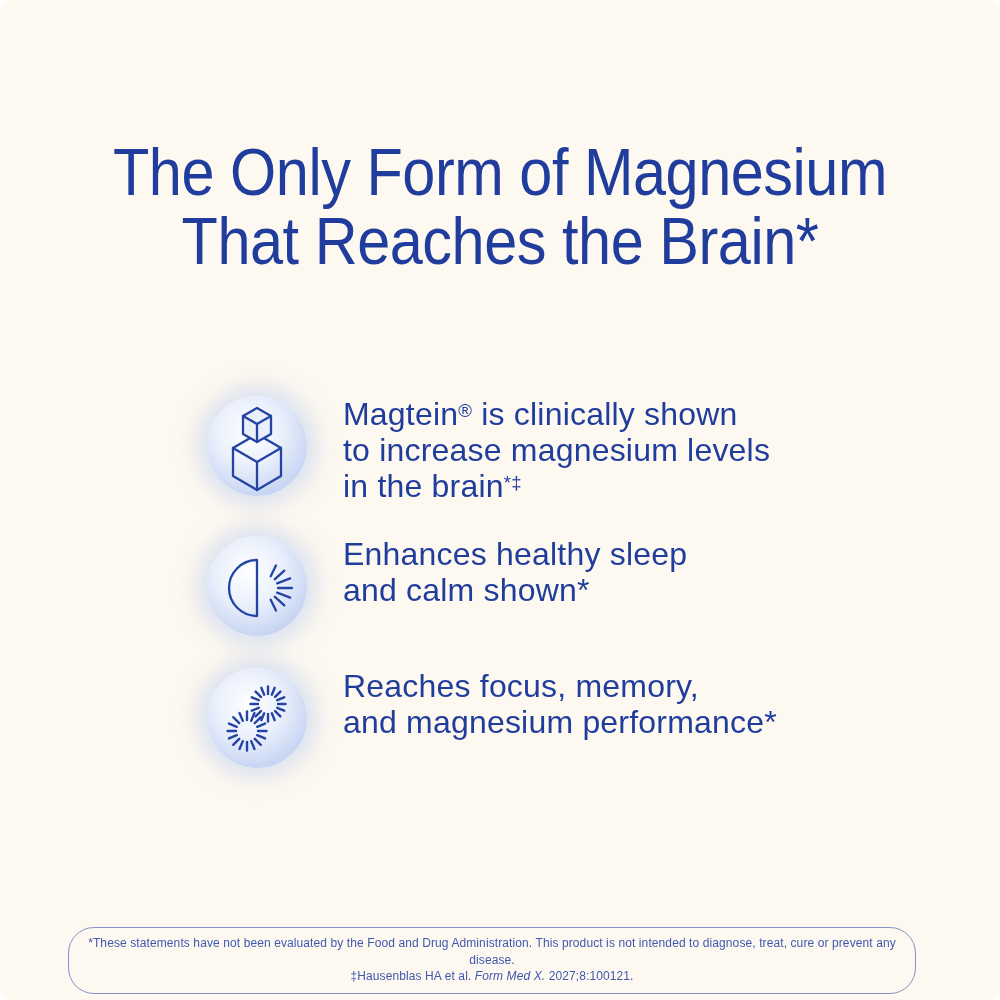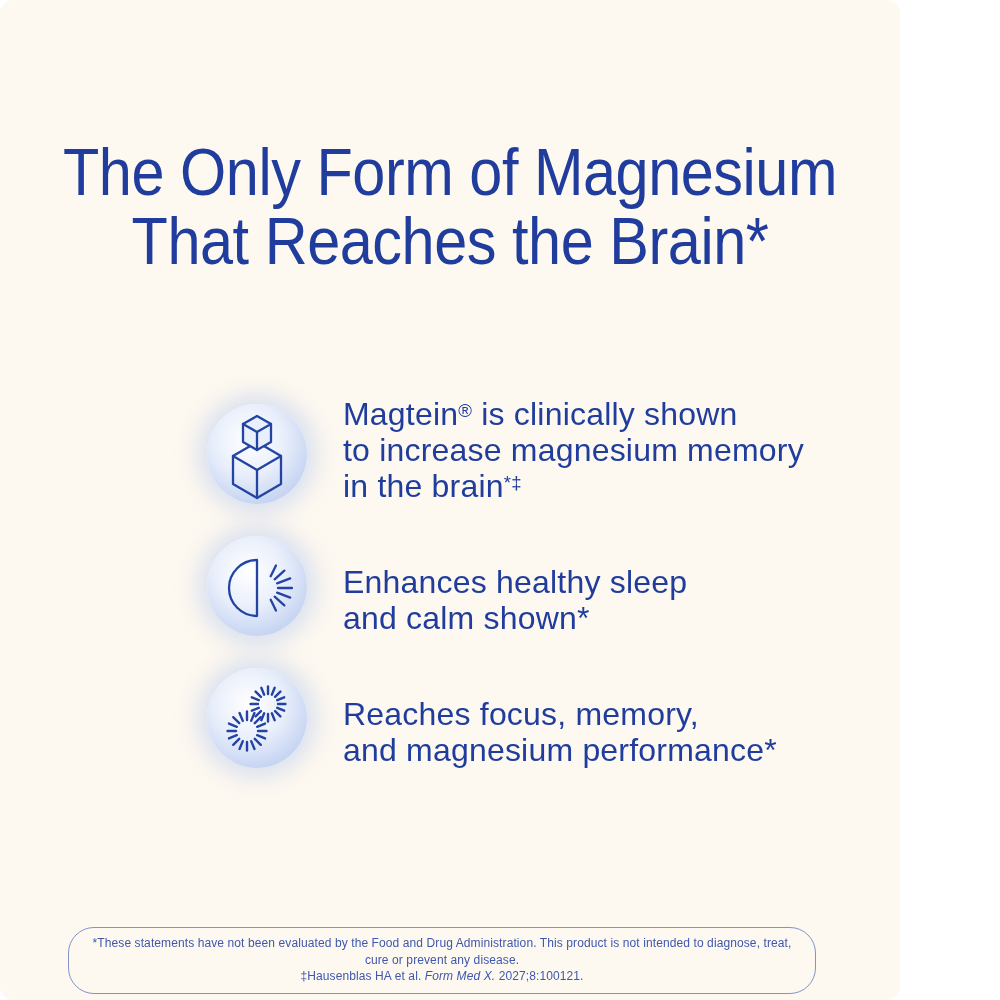--- a/index.html
+++ b/index.html
@@ -1,20 +1,20 @@
 <!DOCTYPE html>
 <html style="--background: #fdf8f0; --accent: #203d9d; --icon-stroke: #2444a4; --footnote-text: #3f58ae; --footnote-border: #8493c9; --icon-bg-inner: #ffffff; --icon-bg-outer: #b5c8ef;"><head>
 <meta charset="utf-8">
 <style>
   html, body { margin: 0; padding: 0; }
   body { font-family: "Liberation Sans", "DejaVu Sans", sans-serif; }
 
   .canvas {
     position: relative;
-    width: 900px;
+    width: 1000px;
     height: 1000px;
     background: var(--background, #fdf8f0);
     overflow: hidden;
     border-radius: 14px;
   }
 
   
   .heading {
     position: absolute;
     top: 138px;
@@ -36,21 +36,21 @@
   .features {
     position: absolute;
     top: 396px;
     left: 207px;
     display: flex;
     flex-direction: column;
     gap: 32px;
   }
   .feature {
     display: flex;
-    align-items: flex-end;
+    align-items: flex-start;
     gap: 36px;
   }
   .icon-circle {
     flex: 0 0 auto;
     width: 100px;
     height: 100px;
     border-radius: 50%;
     background: radial-gradient(circle at 42% 36%,
       var(--icon-bg-inner, #ffffff) 0%,
       #e9effb 40%,
@@ -118,21 +118,21 @@
           <path d="M50 66 L50 94"></path>
 
           <polygon points="50,12 64,20 64,38 50,46 36,38 36,20" fill="#e9effb" stroke="none"></polygon>
           <polygon points="50,12 64,20 50,28 36,20"></polygon>
           <path d="M36 20 L36 38 L50 46 L64 38 L64 20"></path>
           <path d="M50 28 L50 46"></path>
         </svg>
       </div>
       <p class="ftext">
         <span>Magtein</span><sup>®</sup><span> is clinically shown</span><br>
-        <span>to increase magnesium memory</span><br>
+        <span>to increase magnesium levels</span><br>
         <span>in the brain</span><sup>*‡</sup>
       </p>
     </div>
 
     <div class="feature">
       <div class="icon-circle">
         <svg viewBox="0 0 100 100" fill="none" stroke="currentColor" stroke-width="2.3" stroke-linejoin="round" stroke-linecap="round">
           <path d="M50 24 A28 28 0 0 0 50 80 Z"></path>
           <g transform="translate(58,52)">
             <line x1="13" y1="0" x2="25" y2="0" transform="rotate(-64)"></line>

